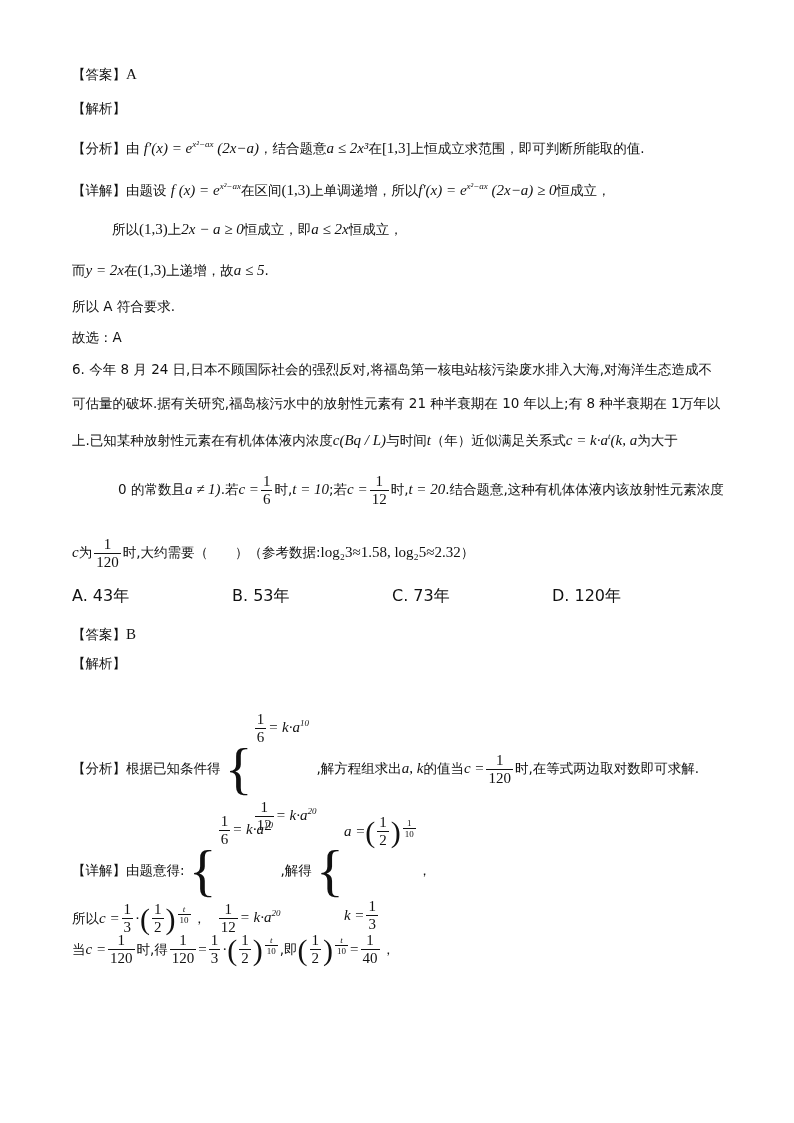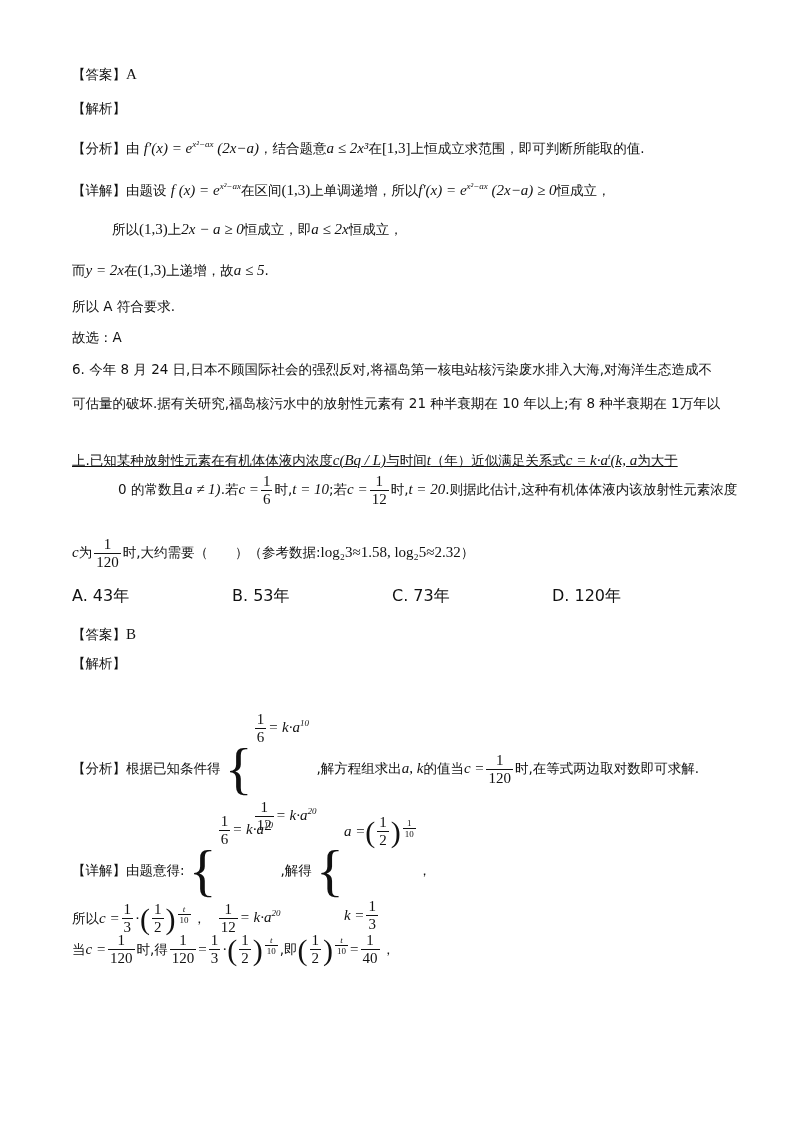--- a/index.html
+++ b/index.html
@@ -57,32 +57,32 @@
 
 <div class="line" style="top:296px;">所以 A 符合要求.</div>
 <div class="line" style="top:327px;">故选：A</div>
 
 <div class="line" style="top:359px;">
   <span>6.</span>
   <span>今年 8 月 24 日,日本不顾国际社会的强烈反对,将福岛第一核电站核污染废水排入大海,对海洋生态造成不</span>
 </div>
 <div class="line" style="top:393px;">可估量的破坏.据有关研究,福岛核污水中的放射性元素有 21 种半衰期在 10 年以上;有 8 种半衰期在 1万年以</div>
 
-<div class="line" style="top:446px;text-decoration:underline;">
+<div class="line" style="top:426px;">
   <span>上.已知某种放射性元素在有机体体液内浓度</span><span class="mi">c(Bq / L)</span><span>与时间</span><span class="mi">t</span><span>（年）近似满足关系式</span><span class="mi">c = k·a<sup class="sup-it">t</sup>(k, a</span><span>为大于</span>
 </div>
 
 <div class="line" style="top:470px; line-height:38px;margin-left:46px;">
   <span>0 的常数且</span><span class="mi">a ≠ 1)</span><span>.若</span><span class="mi">c =</span><span class="frac">
       <span class="num">1</span>
       <span class="den">6</span>
     </span><span>时,</span><span class="mi">t = 10</span><span>;若</span><span class="mi">c =</span><span class="frac">
       <span class="num">1</span>
       <span class="den">12</span>
-    </span><span>时,</span><span class="mi">t = 20</span><span>.则据此估计,这种有机体体液内该放射性元素浓度</span>
+    </span><span>时,</span><span class="mi">t = 20</span><span>.结合题意,这种有机体体液内该放射性元素浓度</span>
 </div>
 
 <div class="line" style="top:533px; line-height:38px;">
   <span class="mi">c</span><span>为</span><span class="frac">
       <span class="num">1</span>
       <span class="den">120</span>
     </span><span>时,大约需要（　　）（参考数据:</span><span class="m">log₂3≈1.58, log₂5≈2.32</span><span>）</span>
 </div>
 
 <div class="choices">

